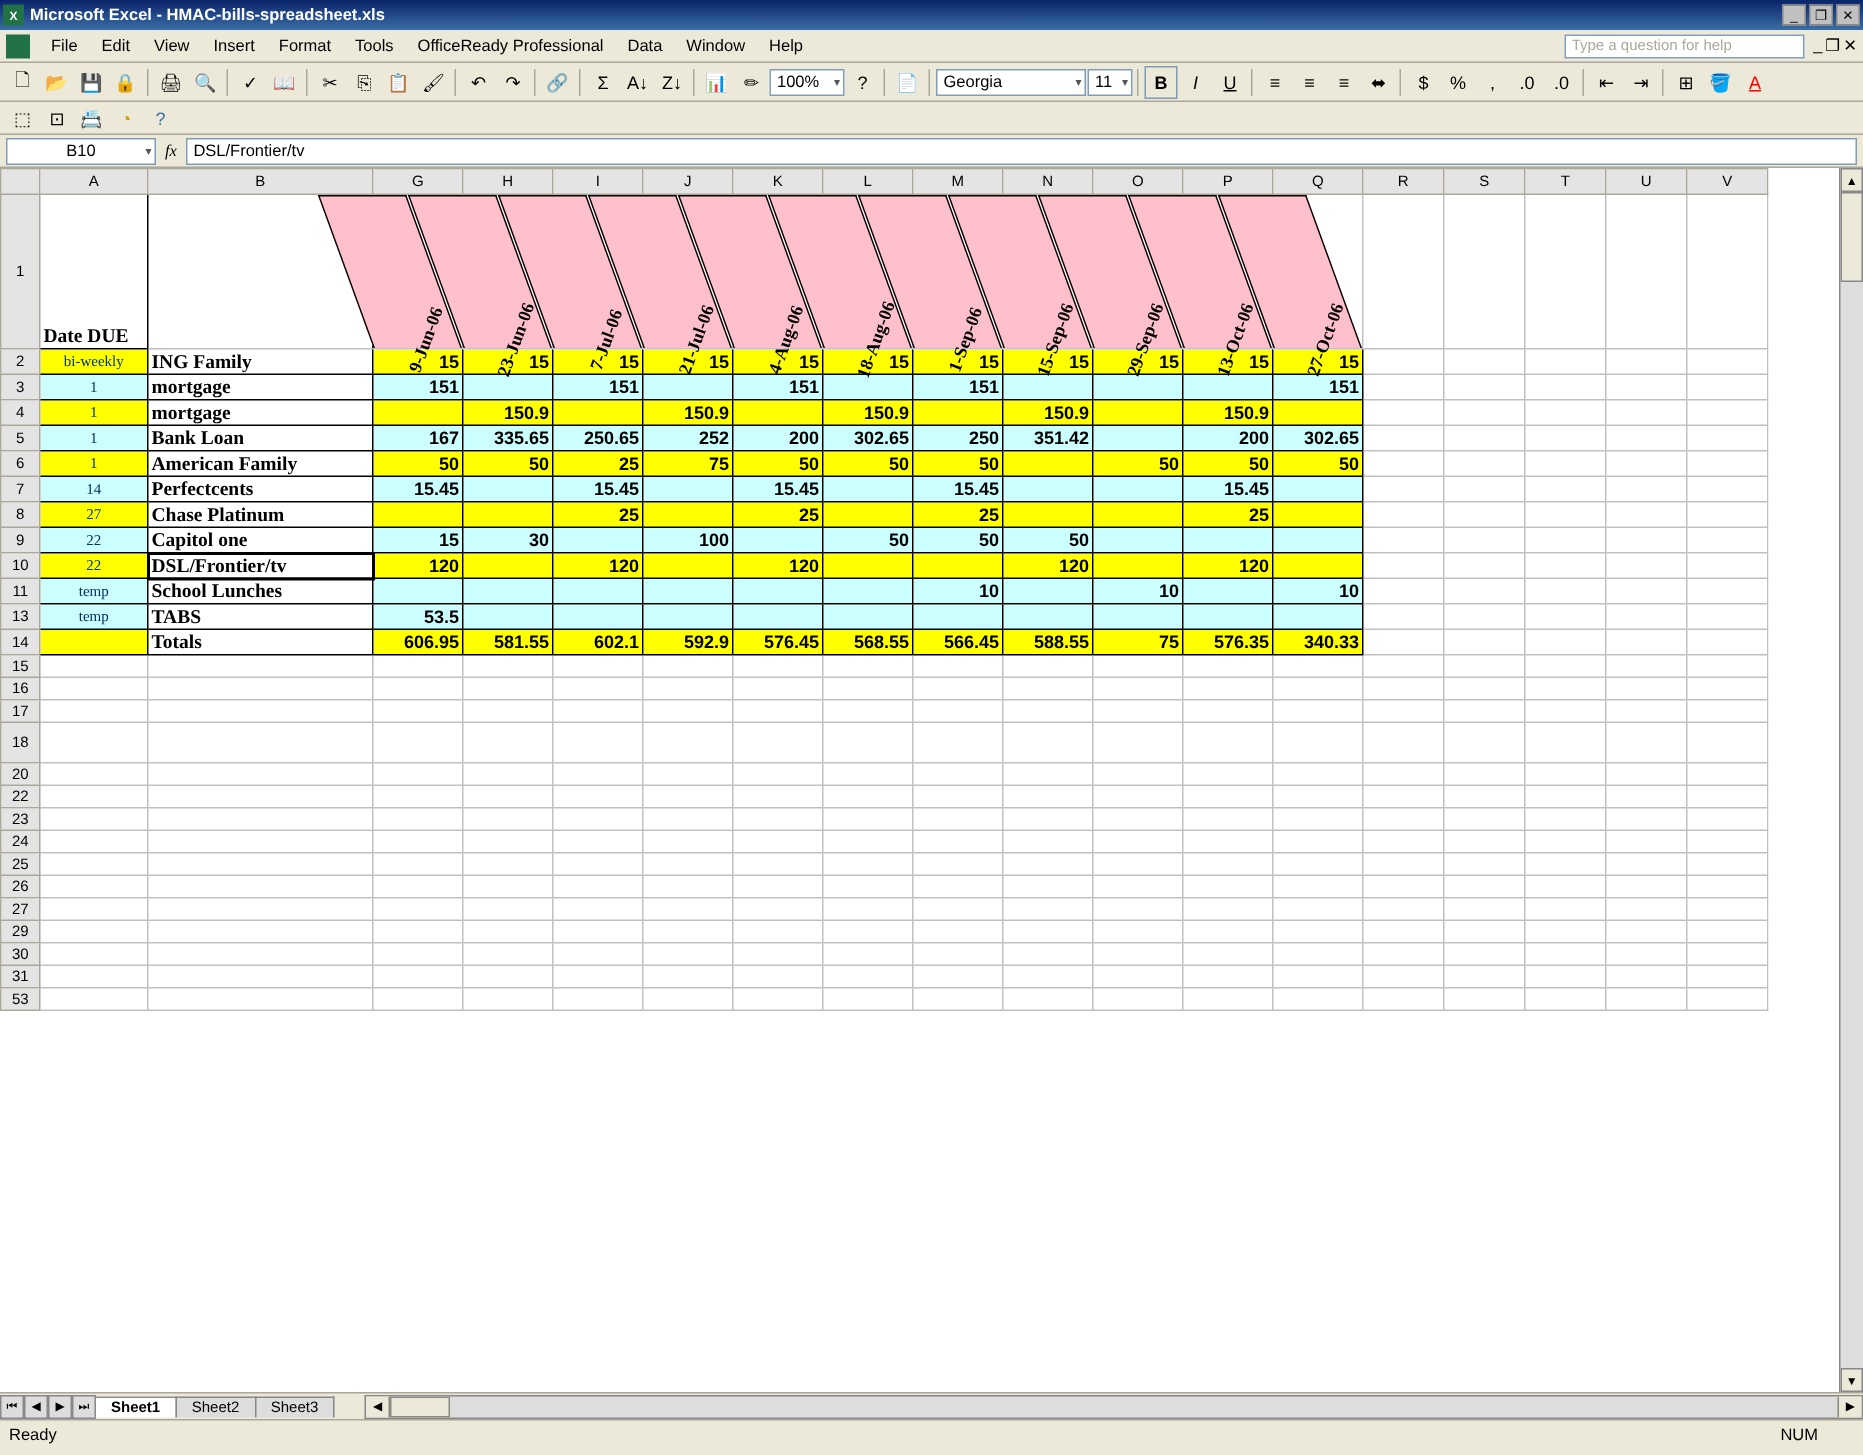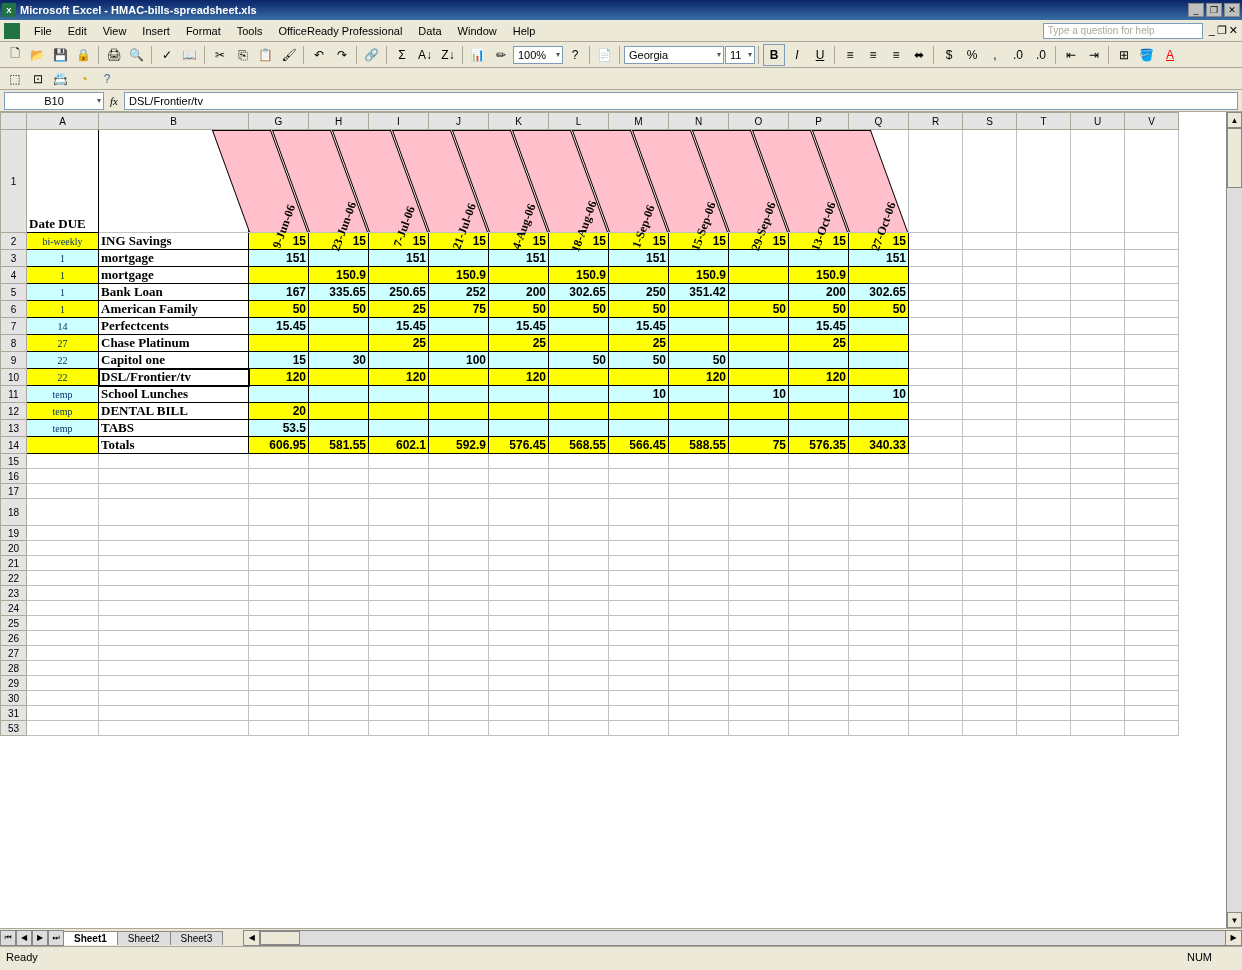--- a/index.html
+++ b/index.html
@@ -246,21 +246,21 @@
     <div class="skew-bg"></div><span class="skew-text">27-Oct-06</span></td>
               <td style="height:103px"></td>
               <td style="height:103px"></td>
               <td style="height:103px"></td>
               <td style="height:103px"></td>
               <td style="height:103px"></td>
             </tr>
             <tr class="data-row">
               <th class="row-hdr">2</th>
               <td class="yellow center georgia" style="color:#003366;border:1px solid #000">bi-weekly</td>
-              <td class="bold georgia" style="font-size:13px;border:1px solid #000;">ING Savings</td>
+              <td class="bold georgia" style="font-size:13px;border:1px solid #000;">ING Family</td>
               <td class="yellow right bold" style="border:1px solid #000;font-size:12px">15</td>
               <td class="yellow right bold" style="border:1px solid #000;font-size:12px">15</td>
               <td class="yellow right bold" style="border:1px solid #000;font-size:12px">15</td>
               <td class="yellow right bold" style="border:1px solid #000;font-size:12px">15</td>
               <td class="yellow right bold" style="border:1px solid #000;font-size:12px">15</td>
               <td class="yellow right bold" style="border:1px solid #000;font-size:12px">15</td>
               <td class="yellow right bold" style="border:1px solid #000;font-size:12px">15</td>
               <td class="yellow right bold" style="border:1px solid #000;font-size:12px">15</td>
               <td class="yellow right bold" style="border:1px solid #000;font-size:12px">15</td>
               <td class="yellow right bold" style="border:1px solid #000;font-size:12px">15</td>
@@ -447,41 +447,20 @@
               <td class="cyan right bold" style="border:1px solid #000;font-size:12px"></td>
               <td class="cyan right bold" style="border:1px solid #000;font-size:12px"></td>
               <td class="cyan right bold" style="border:1px solid #000;font-size:12px"></td>
               <td class="cyan right bold" style="border:1px solid #000;font-size:12px"></td>
               <td class="cyan right bold" style="border:1px solid #000;font-size:12px"></td>
               <td class="cyan right bold" style="border:1px solid #000;font-size:12px">10</td>
               <td class="cyan right bold" style="border:1px solid #000;font-size:12px"></td>
               <td class="cyan right bold" style="border:1px solid #000;font-size:12px">10</td>
               <td class="cyan right bold" style="border:1px solid #000;font-size:12px"></td>
               <td class="cyan right bold" style="border:1px solid #000;font-size:12px">10</td>
-              <td></td>
-              <td></td>
-              <td></td>
-              <td></td>
-              <td></td>
-            </tr>
-            <tr class="data-row">
-              <th class="row-hdr">12</th>
-              <td class="yellow center georgia" style="color:#003366;border:1px solid #000">temp</td>
-              <td class="bold georgia" style="font-size:13px;border:1px solid #000;">DENTAL BILL</td>
-              <td class="yellow right bold" style="border:1px solid #000;font-size:12px">20</td>
-              <td class="yellow right bold" style="border:1px solid #000;font-size:12px"></td>
-              <td class="yellow right bold" style="border:1px solid #000;font-size:12px"></td>
-              <td class="yellow right bold" style="border:1px solid #000;font-size:12px"></td>
-              <td class="yellow right bold" style="border:1px solid #000;font-size:12px"></td>
-              <td class="yellow right bold" style="border:1px solid #000;font-size:12px"></td>
-              <td class="yellow right bold" style="border:1px solid #000;font-size:12px"></td>
-              <td class="yellow right bold" style="border:1px solid #000;font-size:12px"></td>
-              <td class="yellow right bold" style="border:1px solid #000;font-size:12px"></td>
-              <td class="yellow right bold" style="border:1px solid #000;font-size:12px"></td>
-              <td class="yellow right bold" style="border:1px solid #000;font-size:12px"></td>
               <td></td>
               <td></td>
               <td></td>
               <td></td>
               <td></td>
             </tr>
             <tr class="data-row">
               <th class="row-hdr">13</th>
               <td class="cyan center georgia" style="color:#003366;border:1px solid #000">temp</td>
               <td class="bold georgia" style="font-size:13px;border:1px solid #000;">TABS</td>
@@ -601,41 +580,20 @@
               <td style="height:15px"></td>
               <td style="height:15px"></td>
               <td style="height:15px"></td>
               <td style="height:15px"></td>
               <td style="height:15px"></td>
               <td style="height:15px"></td>
               <td style="height:15px"></td>
               <td style="height:15px"></td>
             </tr>
             <tr>
-              <th class="row-hdr" style="height:15px">19</th>
-              <td style="height:15px"></td>
-              <td style="height:15px"></td>
-              <td style="height:15px"></td>
-              <td style="height:15px"></td>
-              <td style="height:15px"></td>
-              <td style="height:15px"></td>
-              <td style="height:15px"></td>
-              <td style="height:15px"></td>
-              <td style="height:15px"></td>
-              <td style="height:15px"></td>
-              <td style="height:15px"></td>
-              <td style="height:15px"></td>
-              <td style="height:15px"></td>
-              <td style="height:15px"></td>
-              <td style="height:15px"></td>
-              <td style="height:15px"></td>
-              <td style="height:15px"></td>
-              <td style="height:15px"></td>
-            </tr>
-            <tr>
               <th class="row-hdr" style="height:15px">20</th>
               <td style="height:15px"></td>
               <td style="height:15px"></td>
               <td style="height:15px"></td>
               <td style="height:15px"></td>
               <td style="height:15px"></td>
               <td style="height:15px"></td>
               <td style="height:15px"></td>
               <td style="height:15px"></td>
               <td style="height:15px"></td>
@@ -643,41 +601,20 @@
               <td style="height:15px"></td>
               <td style="height:15px"></td>
               <td style="height:15px"></td>
               <td style="height:15px"></td>
               <td style="height:15px"></td>
               <td style="height:15px"></td>
               <td style="height:15px"></td>
               <td style="height:15px"></td>
             </tr>
             <tr>
-              <th class="row-hdr" style="height:15px">21</th>
-              <td style="height:15px"></td>
-              <td style="height:15px"></td>
-              <td style="height:15px"></td>
-              <td style="height:15px"></td>
-              <td style="height:15px"></td>
-              <td style="height:15px"></td>
-              <td style="height:15px"></td>
-              <td style="height:15px"></td>
-              <td style="height:15px"></td>
-              <td style="height:15px"></td>
-              <td style="height:15px"></td>
-              <td style="height:15px"></td>
-              <td style="height:15px"></td>
-              <td style="height:15px"></td>
-              <td style="height:15px"></td>
-              <td style="height:15px"></td>
-              <td style="height:15px"></td>
-              <td style="height:15px"></td>
-            </tr>
-            <tr>
               <th class="row-hdr" style="height:15px">22</th>
               <td style="height:15px"></td>
               <td style="height:15px"></td>
               <td style="height:15px"></td>
               <td style="height:15px"></td>
               <td style="height:15px"></td>
               <td style="height:15px"></td>
               <td style="height:15px"></td>
               <td style="height:15px"></td>
               <td style="height:15px"></td>
@@ -770,41 +707,20 @@
               <td style="height:15px"></td>
               <td style="height:15px"></td>
               <td style="height:15px"></td>
               <td style="height:15px"></td>
               <td style="height:15px"></td>
               <td style="height:15px"></td>
               <td style="height:15px"></td>
             </tr>
             <tr>
               <th class="row-hdr" style="height:15px">27</th>
-              <td style="height:15px"></td>
-              <td style="height:15px"></td>
-              <td style="height:15px"></td>
-              <td style="height:15px"></td>
-              <td style="height:15px"></td>
-              <td style="height:15px"></td>
-              <td style="height:15px"></td>
-              <td style="height:15px"></td>
-              <td style="height:15px"></td>
-              <td style="height:15px"></td>
-              <td style="height:15px"></td>
-              <td style="height:15px"></td>
-              <td style="height:15px"></td>
-              <td style="height:15px"></td>
-              <td style="height:15px"></td>
-              <td style="height:15px"></td>
-              <td style="height:15px"></td>
-              <td style="height:15px"></td>
-            </tr>
-            <tr>
-              <th class="row-hdr" style="height:15px">28</th>
               <td style="height:15px"></td>
               <td style="height:15px"></td>
               <td style="height:15px"></td>
               <td style="height:15px"></td>
               <td style="height:15px"></td>
               <td style="height:15px"></td>
               <td style="height:15px"></td>
               <td style="height:15px"></td>
               <td style="height:15px"></td>
               <td style="height:15px"></td>

